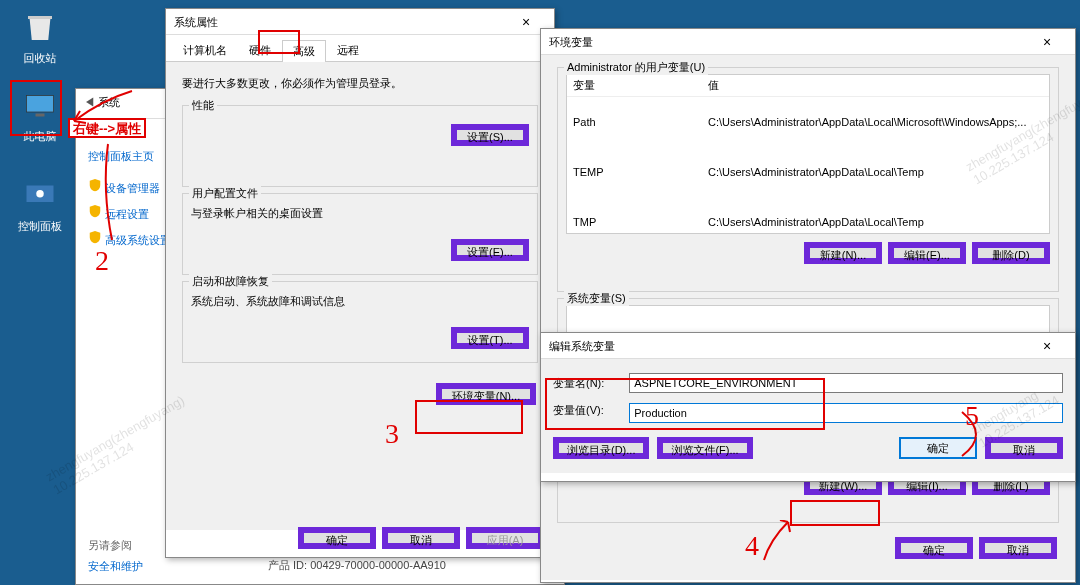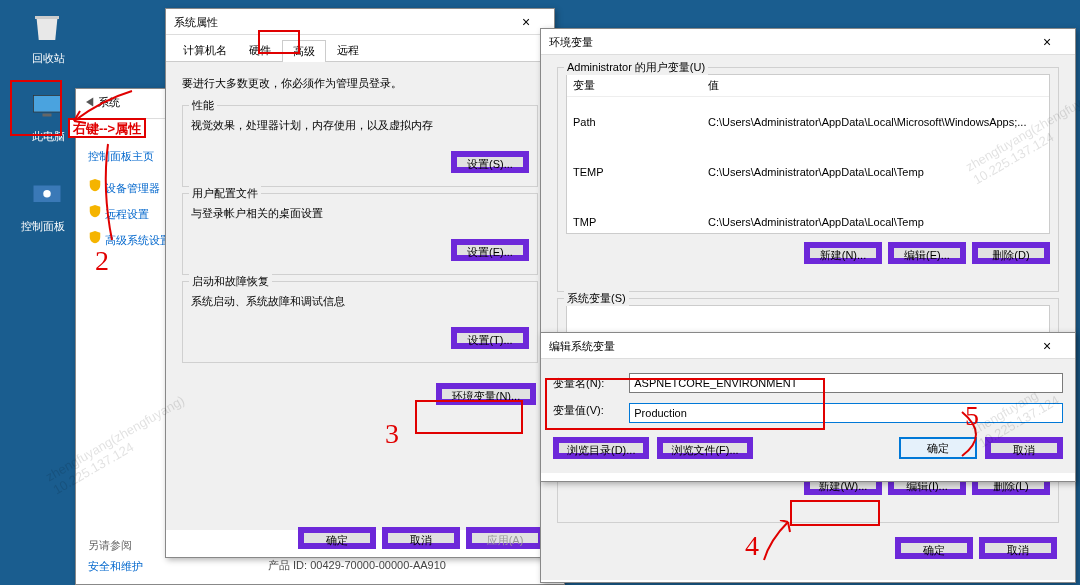--- a/index.html
+++ b/index.html
@@ -1,17 +1,17 @@
 <!DOCTYPE html>
 <html><head>
 <meta charset="utf-8">
 <style>
 *{box-sizing:border-box;margin:0;padding:0;font-family:"Microsoft YaHei","Segoe UI",sans-serif;font-size:11px}
 body{background:#1a5d8f;width:1080px;height:585px;position:relative;overflow:hidden;color:#000}
-.desktop-icon{position:absolute;width:50px;text-align:right;color:#fff;font-size:11px}
+.desktop-icon{position:absolute;width:50px;text-align:center;color:#fff;font-size:11px}
 .desktop-icon .ico{width:36px;height:36px;margin:0 auto 3px}
 .dialog{position:absolute;background:#fff;border:1px solid #888;box-shadow:2px 2px 6px rgba(0,0,0,.3)}
 .title-bar{height:26px;line-height:26px;padding:0 8px;font-size:12px;border-bottom:1px solid #ddd;display:flex;justify-content:space-between;align-items:center}
 .close-x{width:40px;height:26px;text-align:center;cursor:pointer;font-size:14px}
 .tabs{display:flex;border-bottom:1px solid #ccc;padding:4px 6px 0;background:#fff}
 .tab{padding:3px 10px;cursor:pointer;border:1px solid transparent;border-bottom:none;font-size:11px}
 .tab.active{border-color:#ccc;background:#fff;position:relative;top:1px}
 .win-btn{min-width:78px;height:22px;background:#e1e1e1;border:6px solid #6d28d9;cursor:pointer;font-size:11px;padding:0 8px}
 .win-btn.primary{border:2px solid #0078d7;background:#e5f1fb}
 .groupbox{border:1px solid #d0d0d0;margin:6px 10px;padding:6px 8px 8px;position:relative}
@@ -83,21 +83,20 @@
   <div class="tabs">
     <div class="tab">计算机名</div>
     <div class="tab">硬件</div>
     <div class="tab active">高级</div>
     <div class="tab">远程</div>
   </div>
   <div class="body-panel" style="height:468px;background:#f0f0f0">
     <div style="padding:8px 10px">要进行大多数更改，你必须作为管理员登录。</div>
     <div class="groupbox" style="height:82px">
       <div class="gb-title">性能</div>
-      <div style="padding:6px 0">视觉效果，处理器计划，内存使用，以及虚拟内存</div>
       <div style="text-align:right;padding-top:12px"><button class="win-btn">设置(S)...</button></div>
     </div>
     <div class="groupbox" style="height:82px">
       <div class="gb-title">用户配置文件</div>
       <div style="padding:6px 0">与登录帐户相关的桌面设置</div>
       <div style="text-align:right;padding-top:12px"><button class="win-btn">设置(E)...</button></div>
     </div>
     <div class="groupbox" style="height:82px">
       <div class="gb-title">启动和故障恢复</div>
       <div style="padding:6px 0">系统启动、系统故障和调试信息</div>

